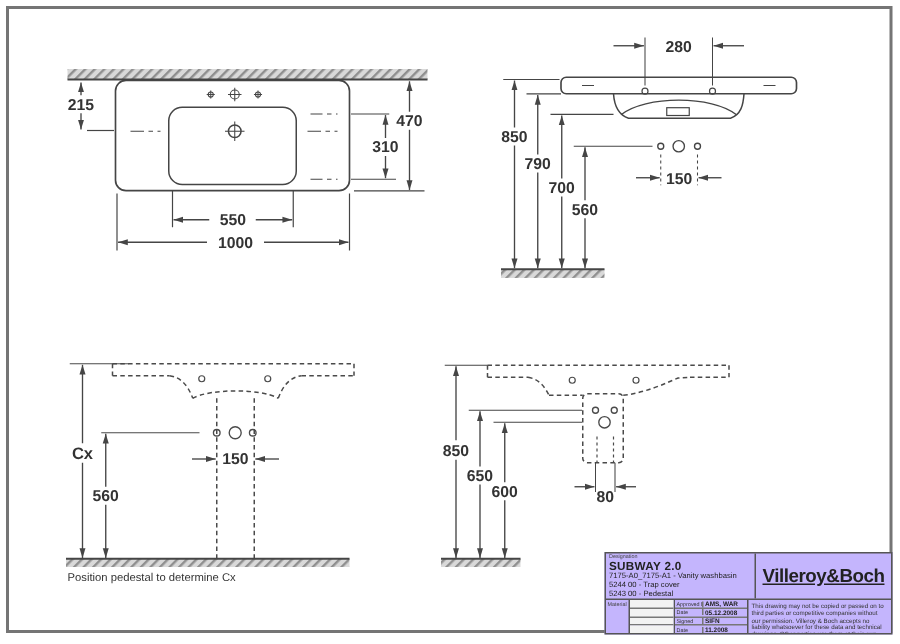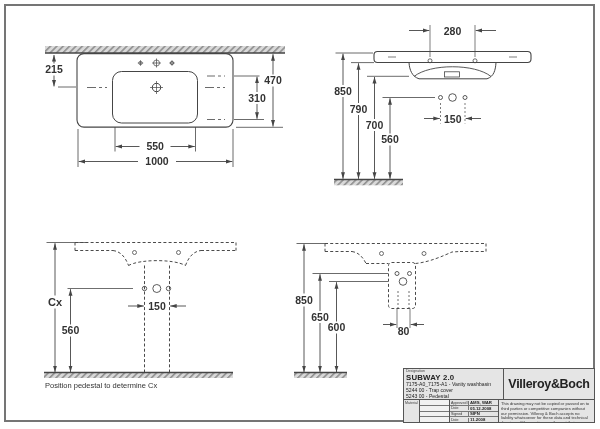--- a/index.html
+++ b/index.html
@@ -8,27 +8,27 @@
   .page-border{position:absolute;left:4px;top:4px;width:591px;height:418px;
         border:2px solid #757575;box-sizing:border-box;}
   svg{position:absolute;left:0;top:0;}
   svg text{font-family:"Liberation Sans",sans-serif;fill:#333;}
   .dimtxt{font-size:10.5px;font-weight:bold;text-anchor:middle;}
   .captxt{font-size:7.5px;font-weight:normal;text-anchor:start;}
 
   
   .tb{position:absolute;left:403px;top:368px;width:192px;height:55px;
       border:1px solid #555;box-sizing:border-box;display:flex;flex-direction:column;
-      background:#e5e5e5;color:#222;}
+      background:#c4b5fd;color:#222;}
   .tb-top{flex:0 0 29px;display:flex;border-bottom:1px solid #555;box-sizing:border-box;}
   .tb-desig{flex:0 0 100px;border-right:1px solid #555;box-sizing:border-box;padding:1px 2px 0 2px;overflow:hidden;}
   .tb-desig .lbl{font-size:3.6px;line-height:1.1;color:#444;}
   .tb-desig .prod{font-size:7.8px;font-weight:bold;line-height:1.05;letter-spacing:0.2px;}
   .tb-desig .pline{font-size:5.1px;line-height:1.12;white-space:nowrap;}
-  .tb-brand{flex:1;display:flex;align-items:center;justify-content:center;}
+  .tb-brand{flex:1;display:flex;align-items:center;justify-content:center;text-decoration:underline;}
   .tb-brand span{font-size:12.5px;font-weight:bold;letter-spacing:-0.3px;white-space:nowrap;}
   .tb-bot{flex:1;display:flex;box-sizing:border-box;min-height:0;}
   .col-material{flex:0 0 16px;border-right:1px solid #555;box-sizing:border-box;padding:1px;}
   .col-material div{font-size:3.6px;color:#444;}
   .col-empty{flex:0 0 30px;border-right:1px solid #555;box-sizing:border-box;display:flex;flex-direction:column;}
   .col-empty div{flex:1;border-bottom:1px solid #777;box-sizing:border-box;background:#f2f2f2;}
   .col-empty div:last-child{border-bottom:none;}
   .col-lv{flex:0 0 49px;border-right:1px solid #555;box-sizing:border-box;display:flex;flex-direction:column;}
   .lv-row{flex:1;display:flex;border-bottom:1px solid #777;box-sizing:border-box;min-height:0;align-items:center;}
   .lv-row:last-child{border-bottom:none;}

